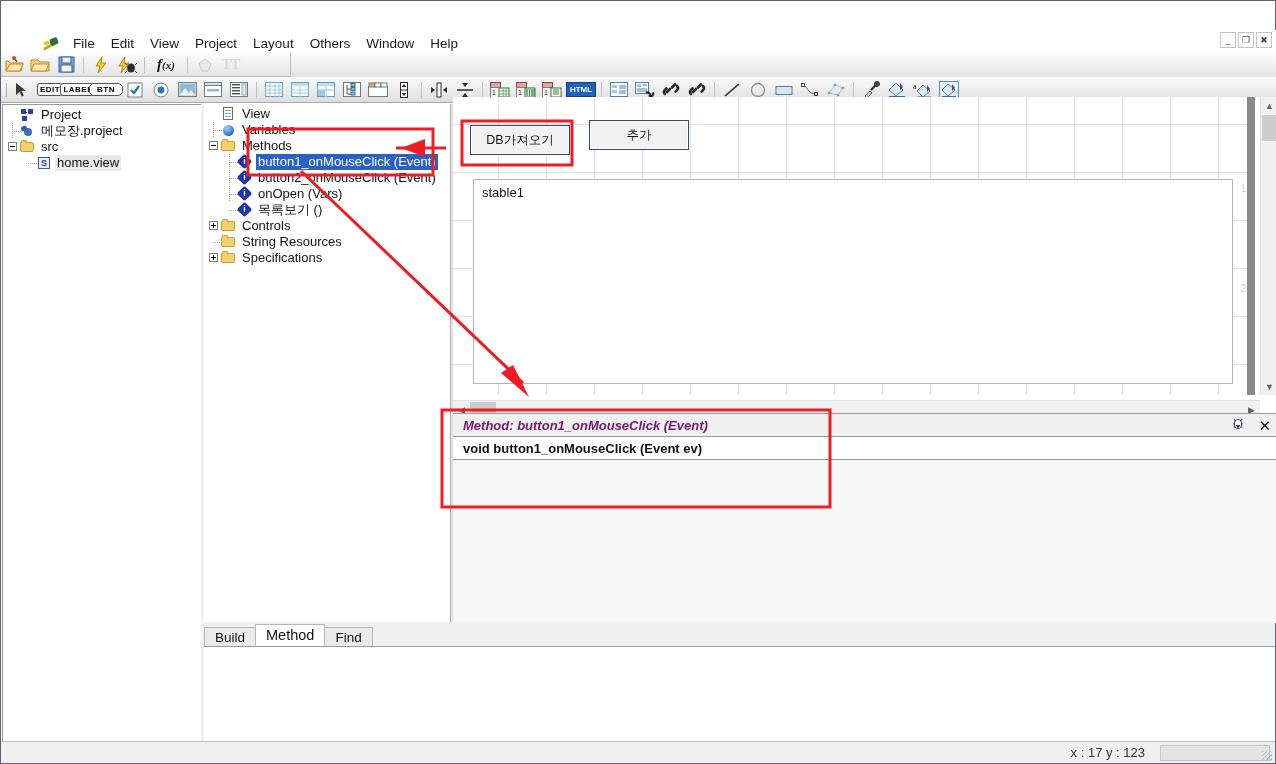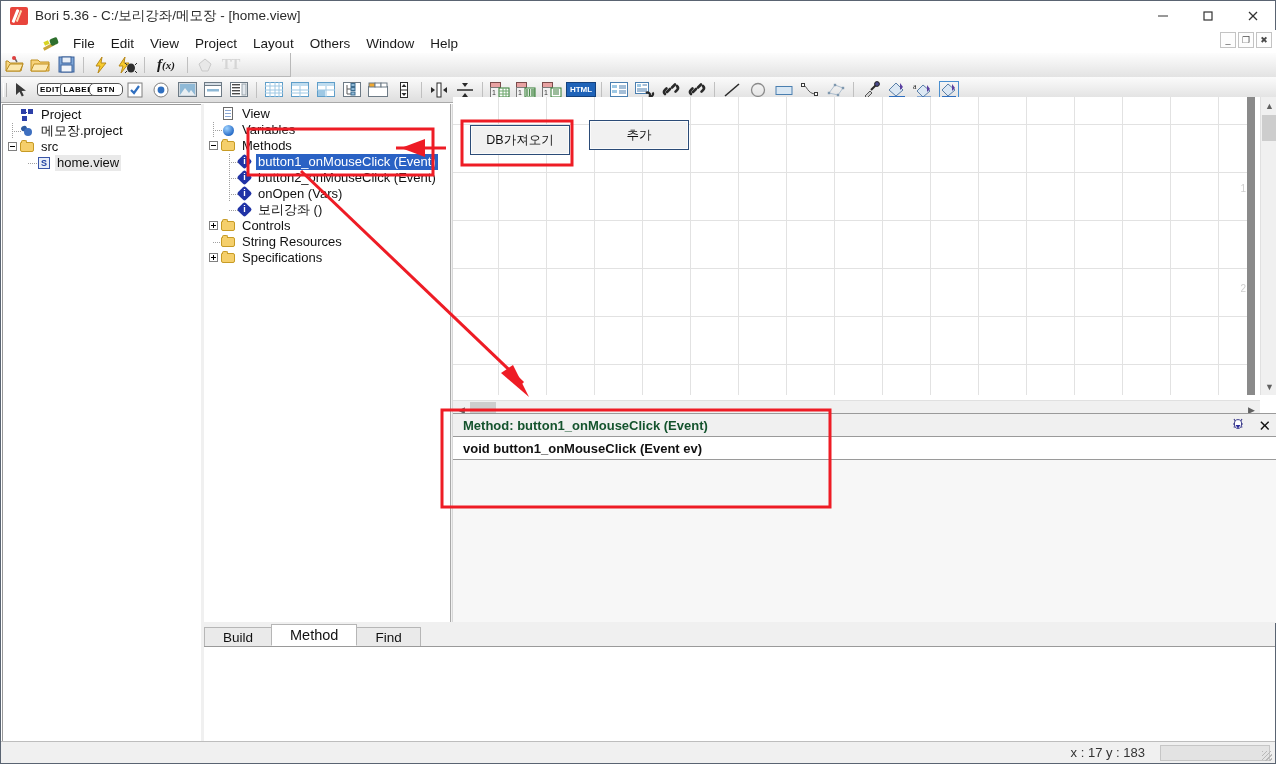--- a/index.html
+++ b/index.html
@@ -133,34 +133,34 @@
   .hscroll .thumb{position:absolute;left:17px;top:1px;width:26px;height:15px;background:#cdcdcd;}
   .hsb-arrow{position:absolute;top:0;width:17px;height:17px;display:flex;align-items:center;
             justify-content:center;color:#606060;font-size:9px;}
 
   
   .method-panel{position:absolute;left:452px;top:412px;width:824px;height:210px;background:#f7f7f7;
                 box-sizing:border-box;}
   .m-head{position:absolute;left:0;top:0;width:824px;height:24px;background:#f0f0f0;
           border-top:1px solid #9a9a9a;border-bottom:1px solid #9a9a9a;box-sizing:border-box;
           display:flex;align-items:center;}
-  .m-head .t{padding-left:10px;font-size:13px;font-weight:bold;color:#14532d;}
+  .m-head .t{padding-left:10px;font-size:13px;font-weight:bold;color:#701a75;font-style:italic;}
   .m-head .tools{position:absolute;right:6px;top:0;height:23px;display:flex;align-items:center;gap:12px;}
   .m-sig{position:absolute;left:0;top:24px;width:824px;height:23px;background:#fff;
          border-bottom:1px solid #9a9a9a;box-sizing:border-box;display:flex;align-items:center;}
   .m-sig .t{padding-left:10px;font-size:13px;font-weight:bold;color:#111;}
   .m-body{position:absolute;left:0;top:47px;width:824px;height:163px;background:#fff;}
   .m-body .code{padding:7px 0 0 20px;font-size:13px;color:#111;}
 
   
   .out-panel{position:absolute;left:203px;top:624px;width:1071px;height:117px;background:#fff;
              box-sizing:border-box;}
   .tabs{position:absolute;left:0;top:0;height:22px;display:flex;align-items:flex-end;
         width:100%;background:#f0f0f0;border-bottom:1px solid #9a9a9a;box-sizing:border-box;}
-  .tab{height:19px;padding:0 18px;display:flex;align-items:center;font-size:13.5px;color:#111;
+  .tab{height:19px;padding:0 10px;display:flex;align-items:center;font-size:13.5px;color:#111;
        background:#eaeaea;border:1px solid #b6b6b6;border-bottom:none;margin-right:-1px;
        box-sizing:border-box;}
   .tab.active{background:#fff;height:22px;font-size:14.5px;border-bottom:1px solid #fff;
               position:relative;z-index:2;}
   .out-body{position:absolute;left:0;top:22px;width:1071px;height:95px;background:#fff;
             border:1px solid #9a9a9a;border-top:none;box-sizing:border-box;padding:4px 6px;
             font-size:13.5px;line-height:16px;color:#111;}
   .out-edge{position:absolute;left:203px;top:621px;width:1071px;height:3px;background:#f0f0f0;}
 
   
@@ -171,46 +171,20 @@
           border:1px solid #c6c6c6;box-sizing:border-box;}
   .st-grip{position:absolute;right:3px;bottom:2px;width:10px;height:10px;
            background:repeating-linear-gradient(135deg,#b8b8b8 0 1px,transparent 1px 3px);}
   svg.anno-svg{position:absolute;left:0;top:0;width:1276px;height:764px;pointer-events:none;}
 </style>
 </head>
 <body>
 
 <div id="app">
 
-  <div class="titlebar">
-    <div class="title-ico">
-      <div class="sq"></div>
-        <div class="pen"></div>
-        <div class="pen2"></div>
-    </div>
-    <div class="title-text">Bori 5.36 - C:/보리강좌/메모장 - [home.view]</div>
-    <div class="win-btns">
-      <div class="win-btn">
-        <svg width="12" height="12" viewBox="0 0 12 12">
-            <line x1="1" y1="6" x2="11" y2="6" stroke="#333" stroke-width="1"></line>
-          </svg>
-      </div>
-      <div class="win-btn">
-        <svg width="12" height="12" viewBox="0 0 12 12">
-            <rect x="2" y="2" width="8" height="8" fill="none" stroke="#333" stroke-width="1.2"></rect>
-          </svg>
-      </div>
-      <div class="win-btn">
-        <svg width="12" height="12" viewBox="0 0 12 12">
-            <line x1="2" y1="2" x2="10" y2="10" stroke="#333" stroke-width="1.2"></line>
-            <line x1="10" y1="2" x2="2" y2="10" stroke="#333" stroke-width="1.2"></line>
-          </svg>
-      </div>
-    </div>
-  </div>
 
   <div class="menubar">
     <div class="menu-ico">
       <div class="b1"></div>
         <div class="b3"></div>
         <div class="b2"></div>
     </div>
     <div class="menu-item">File</div>
     <div class="menu-item">Edit</div>
     <div class="menu-item">View</div>
@@ -658,21 +632,21 @@
           </div>
         <div class="lbl">onOpen (Vars)</div>
       </div>
       <div class="trow" style="padding-left:16px;">
         <div class="tw">
             <div class="dots-h"></div>
           </div>
         <div class="ic">
             <div class="ic-diamond"></div>
           </div>
-        <div class="lbl">보리강좌 ()</div>
+        <div class="lbl">목록보기 ()</div>
       </div>
       <div class="trow">
         <div class="tw">
             <div class="expander plus"></div>
           </div>
         <div class="ic">
             <div class="ic-folder"></div>
           </div>
         <div class="lbl">Controls</div>
       </div>
@@ -695,20 +669,23 @@
         <div class="lbl">Specifications</div>
       </div>
     </div>
   </div>
   <div class="vsplit2"></div>
 
   <div class="canvas-wrap">
     <div class="canvas">
       <div class="btn-ctl" style="left:17px;top:28px;width:100px;height:30px;">DB가져오기</div>
       <div class="btn-ctl" style="left:136px;top:23px;width:100px;height:30px;">추가</div>
+      <div class="stable">
+        <div class="hdr">stable1</div>
+      </div>
     </div>
     <div class="ruler-v">
       <span style="top:86px;">1</span>
       <span style="top:186px;">2</span>
     </div>
     <div class="vscroll">
       <div class="sb-arrow" style="top:0;">▲</div>
       <div class="thumb"></div>
       <div class="sb-arrow" style="top:281px;">▼</div>
     </div>
@@ -742,21 +719,21 @@
   <div class="out-edge"></div>
   <div class="out-panel">
     <div class="tabs">
       <div class="tab">Build</div>
       <div class="tab active">Method</div>
       <div class="tab">Find</div>
     </div>
   </div>
 
   <div class="statusbar">
-    <div class="st-coord">x : 17  y : 183</div>
+    <div class="st-coord">x : 17  y : 123</div>
     <div class="st-box"></div>
     <div class="st-grip"></div>
   </div>
 
   <svg class="anno-svg">
 
     <rect x="247" y="128" width="185" height="46" fill="none" stroke="#ee1c25" stroke-width="3"></rect>
 
     <rect x="461" y="120" width="110" height="44" fill="none" stroke="#ee1c25" stroke-width="3"></rect>
 

